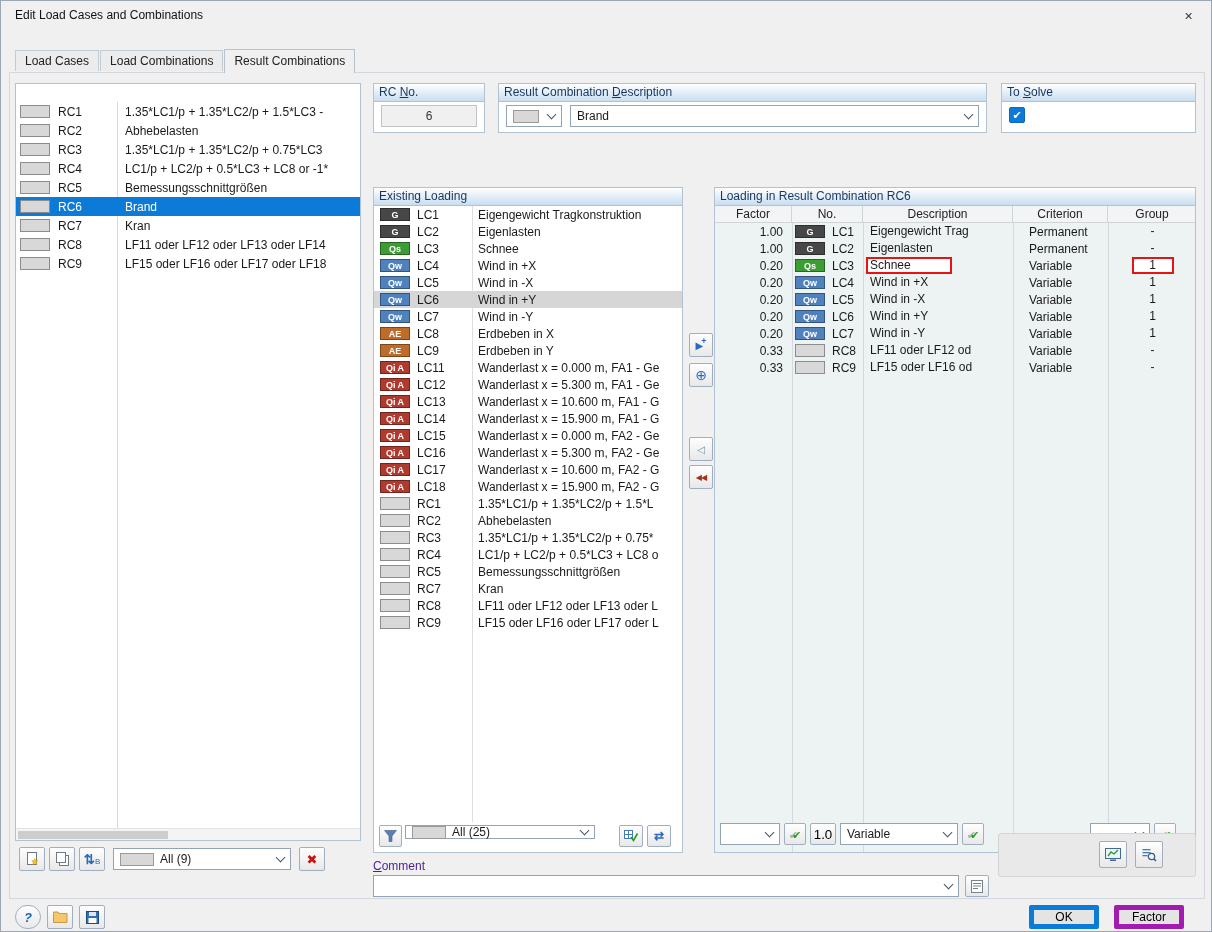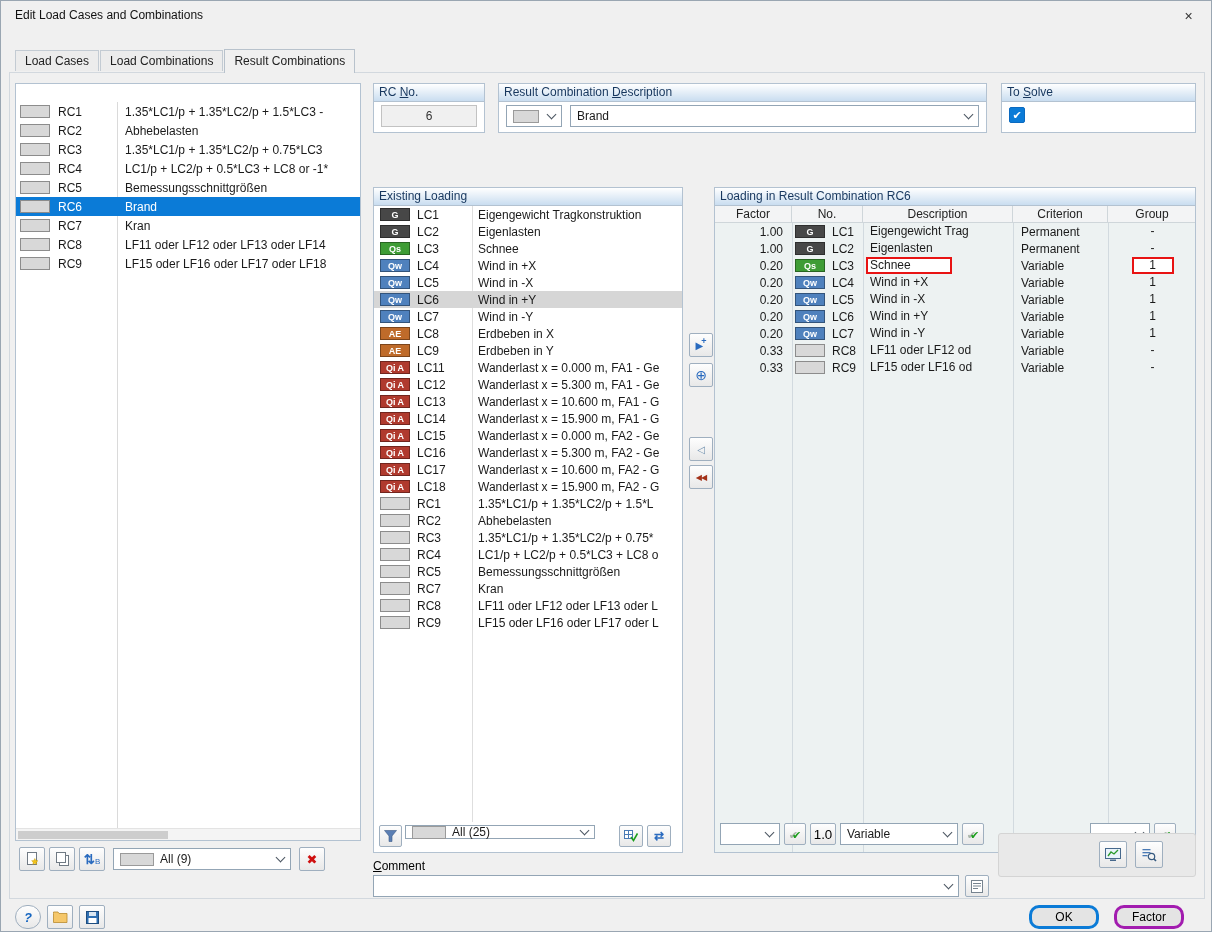--- a/index.html
+++ b/index.html
@@ -12,21 +12,21 @@
 #title{left:14px;top:7px;font-size:12px;color:#111;white-space:nowrap}
 #closebtn{right:0;top:0;width:45px;height:30px;border:0;background:transparent;font-size:14px;color:#333;display:flex;align-items:center;justify-content:center;cursor:default}
 
 #page{left:8px;top:71px;width:1196px;height:827px;background:#f0f0f0;border:1px solid #d2d8de}
 #tabbar{left:14px;top:48px;height:23px;display:flex;align-items:center}
 .tab{height:21px;line-height:20px;padding:0 9px;background:#ececec;border:1px solid #c3cbd3;border-bottom:0;margin-right:1px;color:#222;white-space:nowrap;cursor:default}
 .tab.active{height:24px;line-height:23px;background:#f0f0f0;position:relative;z-index:3;margin-bottom:-1px;border-color:#b8c2cc}
 
 .grp{position:absolute;background:#fff;border:1px solid #b3c2d1}
 .gh{height:18px;line-height:17px;padding:0 5px;background:linear-gradient(#ffffff,#c9ddf0);border-bottom:1px solid #b3c2d1;color:#17375e;white-space:nowrap;overflow:hidden}
-.seclabel{color:#000000;white-space:nowrap}
+.seclabel{color:#4c1d95;white-space:nowrap}
 
 .badge{flex:0 0 auto;width:30px;height:13px;line-height:12px;font-size:9px;font-weight:bold;color:#fff;text-align:center;border:1px solid rgba(0,0,0,.35);background:#d8d8d8;overflow:hidden}
 
 #erc-list{position:absolute;left:0;right:0;top:18px;bottom:12px;overflow:hidden;background:#fff}
 #erc-sep{position:absolute;left:101px;top:18px;bottom:12px;width:1px;background:#dadada}
 .erc-row{display:flex;align-items:center;height:19px;padding-left:4px;white-space:nowrap;cursor:default}
 .erc-row.selected{background:#0b7bd7;color:#fff;position:relative;z-index:2}
 .erc-id{margin-left:8px;width:57px;flex:0 0 auto}
 .erc-desc{margin-left:10px}
 #erc-hscroll{position:absolute;left:0;right:0;bottom:0;height:12px;background:#f4f4f4;border-top:1px solid #e3e3e3}
@@ -40,34 +40,34 @@
 .el-desc{margin-left:14px}
 
 #rc-body{position:absolute;left:0;right:0;top:18px;bottom:0;background:#edf2f2;overflow:hidden}
 .vline{position:absolute;top:0;bottom:0;width:1px;background:#d2dadf}
 #rc-colhdr{position:relative;display:grid;grid-template-columns:77px 71px 150px 95px 89px;height:17px;background:#f3f4f5;border-bottom:1px solid #cfd6da;z-index:1}
 #rc-colhdr span{display:flex;align-items:center;justify-content:center;color:#222;border-right:1px solid #cfd6da;overflow:hidden}
 .rc-row{position:relative;display:grid;grid-template-columns:77px 71px 150px 95px 89px;height:17px;align-items:center;z-index:1;white-space:nowrap;cursor:default}
 .c-factor{text-align:right;padding-right:9px}
 .c-no{display:flex;align-items:center;padding-left:3px;gap:7px}
 .c-desc{padding-left:3px;overflow:hidden}
-.c-crit{padding-left:8px;overflow:hidden}
+.c-crit{padding-left:16px;overflow:hidden}
 .c-group{display:flex;justify-content:center}
 .cellbox{display:inline-block;line-height:13px;padding:0 2px;border:2px solid transparent}
 .cellbox.hl{border-color:#e81313;background:#fff}
 .c-desc .cellbox.hl{min-width:86px}
 .c-group .cellbox{text-align:center}
 .c-group .cellbox.hl{min-width:42px}
 
 .combo{position:absolute;background:#fff;border:1px solid #93a5b5;display:flex;align-items:center;padding:0 18px 0 6px;cursor:default}
 .chev{position:absolute;right:6px;top:50%;width:7px;height:7px;margin-top:-5px;border-right:1.5px solid #4a5560;border-bottom:1.5px solid #4a5560;transform:rotate(45deg)}
 .swatch{width:34px;height:13px;background:#d8d8d8;border:1px solid #9a9a9a;flex:0 0 auto}
 .combo .lbl{margin-left:6px;white-space:nowrap;overflow:hidden}
 .tool{position:absolute;background:linear-gradient(#fefefe,#e8e8e8);border:1px solid #9fafbf;border-radius:2px;display:flex;align-items:center;justify-content:center;cursor:default}
-.push{position:absolute;background:#e4e4e4;border:3px solid #a21caf;border-radius:10px;display:flex;align-items:center;justify-content:center;font-size:12px;cursor:default}
+.push{position:absolute;background:#e4e4e4;border:5px solid #a21caf;border-radius:2px;display:flex;align-items:center;justify-content:center;font-size:12px;cursor:default}
 .push.default{border-color:#0b7bd7}
 .field{position:absolute;background:#f0f0f0;border:1px solid #c2c2c2;display:flex;align-items:center;justify-content:center;color:#333}
 .checkbox{position:absolute;width:16px;height:16px;background:#0b7bd7;border:1px solid #0b6ac0;border-radius:2px;display:flex;align-items:center;justify-content:center}
 .checkbox span{color:#fff;font-size:11px;line-height:1}
 .chkg{color:#a9b4a9;font-size:11px}
 .chkG{color:#1d9e1d;font-size:11px;margin-left:-6px}
 .icblue{color:#2a6bbf}
 </style>
 </head>
 <body>

